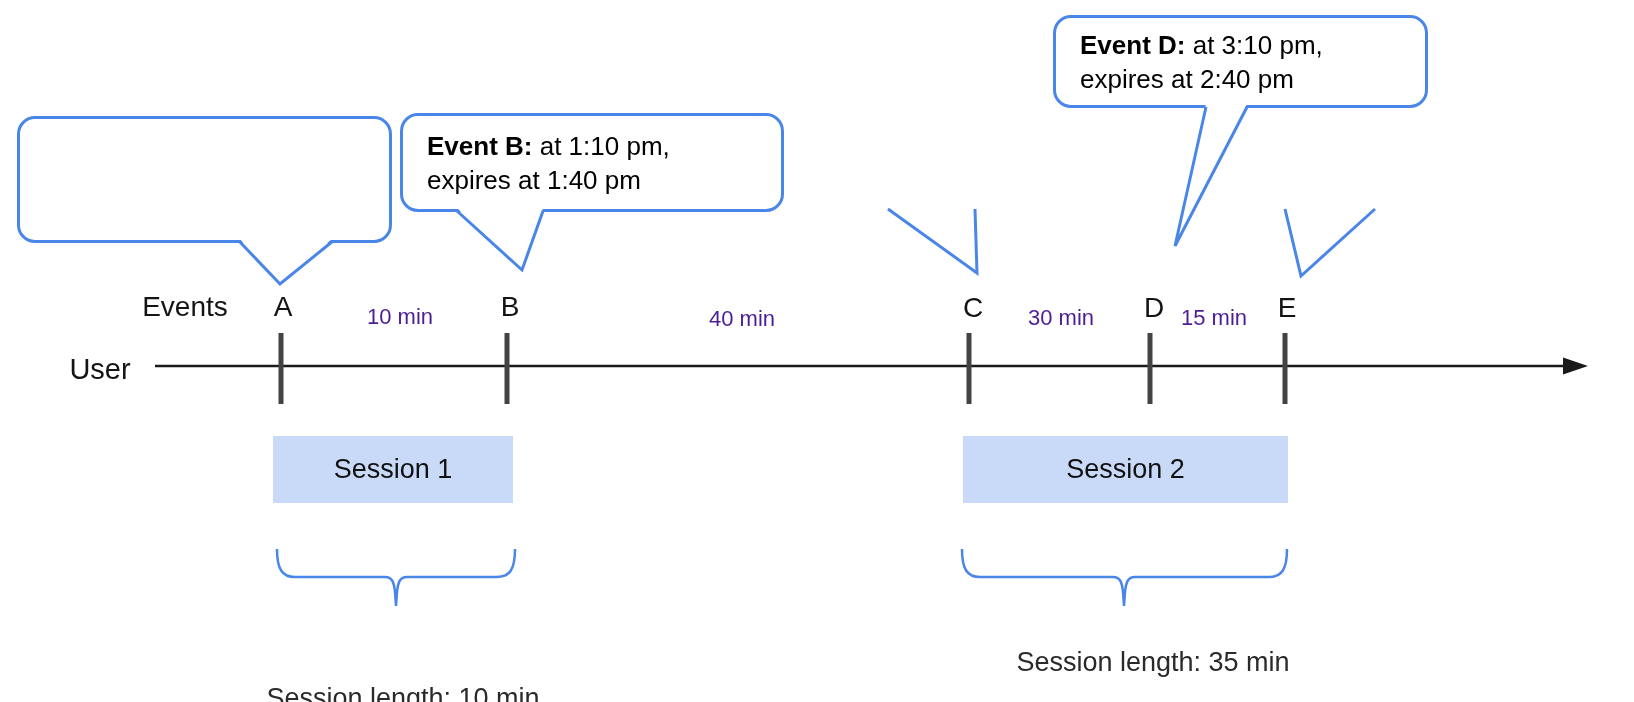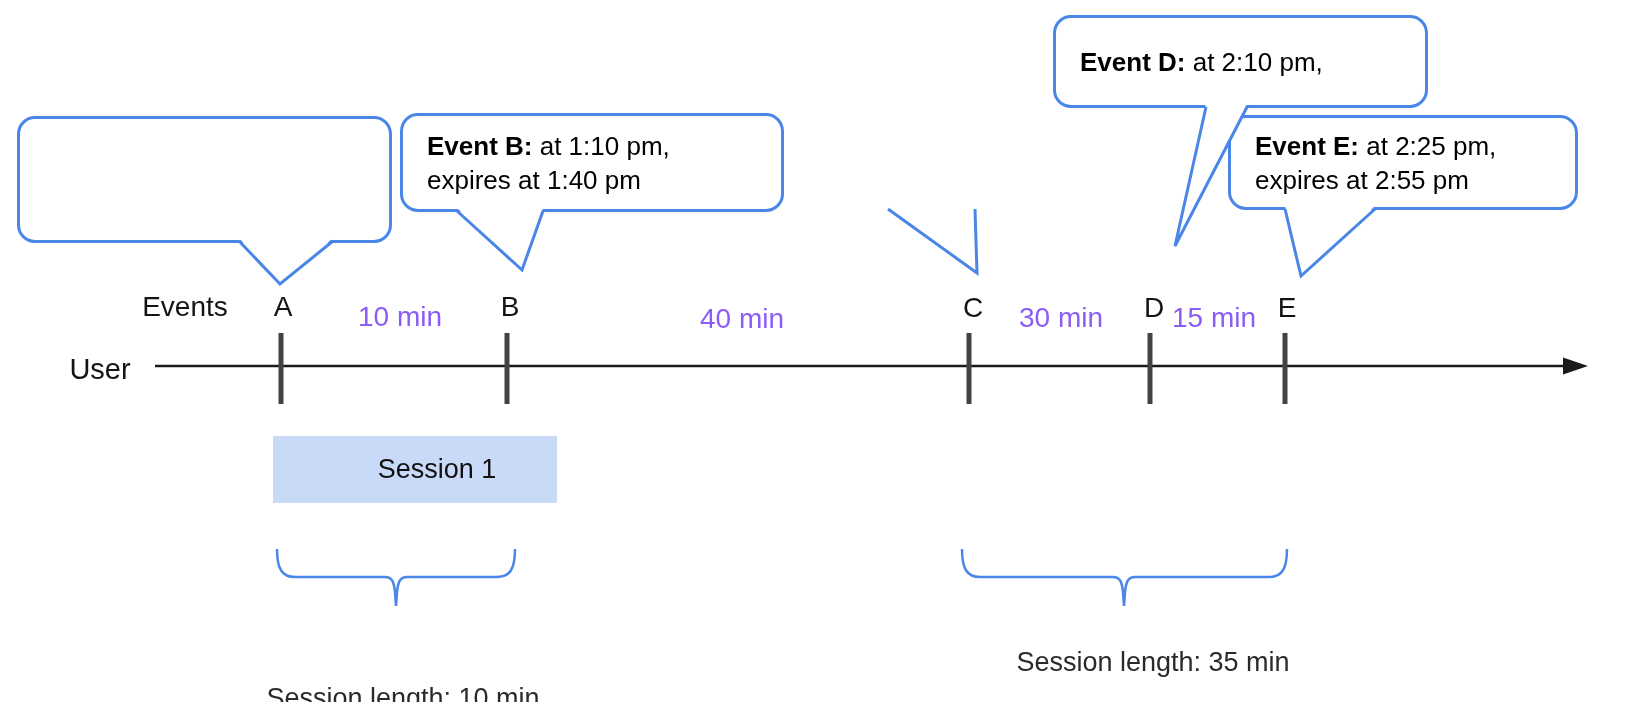--- a/index.html
+++ b/index.html
@@ -9,28 +9,28 @@
   .layer-top{z-index:3;pointer-events:none;}
   .bubble{
     position:absolute;background:#fff;border:3px solid var(--accent,#4a86e8);
     border-radius:18px;box-sizing:border-box;z-index:2;
     display:flex;flex-direction:column;justify-content:center;
     font-size:26px;line-height:34px;color:#000;padding-left:24px;white-space:nowrap;
   }
   .bubble b{font-weight:bold;}
   .lbl{position:absolute;transform:translate(-50%,-50%);white-space:nowrap;color:#141414;z-index:2;}
   .lbl-letter{font-size:28px;}
-  .lbl-interval{font-size:28px;color:#8b5cf6;}
+  .lbl-interval{font-size:22px;color:#4c1d95;}
   .lbl-user{font-size:29px;}
   .lbl-events{font-size:28px;text-align:center;}
   .lbl-length{font-size:27px;color:#2a2a2a;}
   .session-box{
     position:absolute;background:var(--session-fill,#c9daf8);z-index:2;
     display:flex;align-items:center;justify-content:center;
-    font-size:27px;color:#111;padding-left:44px;
+    font-size:27px;color:#111;
   }
 </style>
 </head>
 <body>
 
 <div class="canvas">
 
   <svg class="layer layer-bg">
     <line x1="155" y1="366" x2="1566" y2="366" style="stroke:var(--line,#1a1a1a);stroke-width:2.5"></line>
     <polygon points="1563,357.5 1563,374.5 1588,366" style="fill:var(--line,#1a1a1a)"></polygon>
@@ -44,44 +44,44 @@
   <div class="bubble" style="left:17px;top:116px;width:375px;height:127px;">
   </div>
 
   <div class="bubble" style="left:400px;top:113px;width:384px;height:99px;">
     <div><b>Event B:</b><span> at 1:10 pm,</span></div>
     <div>expires at 1:40 pm</div>
   </div>
 
 
   <div class="bubble" style="left:1053px;top:15px;width:375px;height:93px;">
-    <div><b>Event D:</b><span> at 2:10 pm,</span></div>
+    <div><b>Event D:</b><span> at 3:10 pm,</span></div>
+    <div>expires at 2:40 pm</div>
   </div>
 
-  <div class="bubble" style="left:1228px;top:115px;width:350px;height:95px;">
-    <div><b>Event E:</b><span> at 2:25 pm,</span></div>
-    <div>expires at 2:55 pm</div>
-  </div>
 
   <div class="lbl lbl-user" style="left:100px;top:369px;">User</div>
   <div class="lbl lbl-events" style="left:185px;top:307px;">Events</div>
 
   <div class="lbl lbl-letter" style="left:283px;top:307px;">A</div>
   <div class="lbl lbl-letter" style="left:510px;top:307px;">B</div>
   <div class="lbl lbl-letter" style="left:973px;top:308px;">C</div>
   <div class="lbl lbl-letter" style="left:1154px;top:308px;">D</div>
   <div class="lbl lbl-letter" style="left:1287px;top:308px;">E</div>
 
   <div class="lbl lbl-interval" style="left:400px;top:317px;">10 min</div>
   <div class="lbl lbl-interval" style="left:742px;top:319px;">40 min</div>
   <div class="lbl lbl-interval" style="left:1061px;top:318px;">30 min</div>
   <div class="lbl lbl-interval" style="left:1214px;top:318px;">15 min</div>
 
   <div class="session-box" style="left:273px;top:436px;width:240px;height:67px;">
     <span>Session 1</span>
+  </div>
+  <div class="session-box" style="left:963px;top:436px;width:325px;height:67px;">
+    <span>Session 2</span>
   </div>
 
   <div class="lbl lbl-length" style="left:403px;top:698px;">Session length: 10 min</div>
   <div class="lbl lbl-length" style="left:1153px;top:662px;">Session length: 35 min</div>
 
   <svg class="layer layer-top">
 
     <polygon points="239,238 333,238 280,284" fill="#ffffff"></polygon>
     <polyline points="239,241 280,284 333,241" fill="none" style="stroke:var(--accent,#4a86e8);stroke-width:3"></polyline>
 

